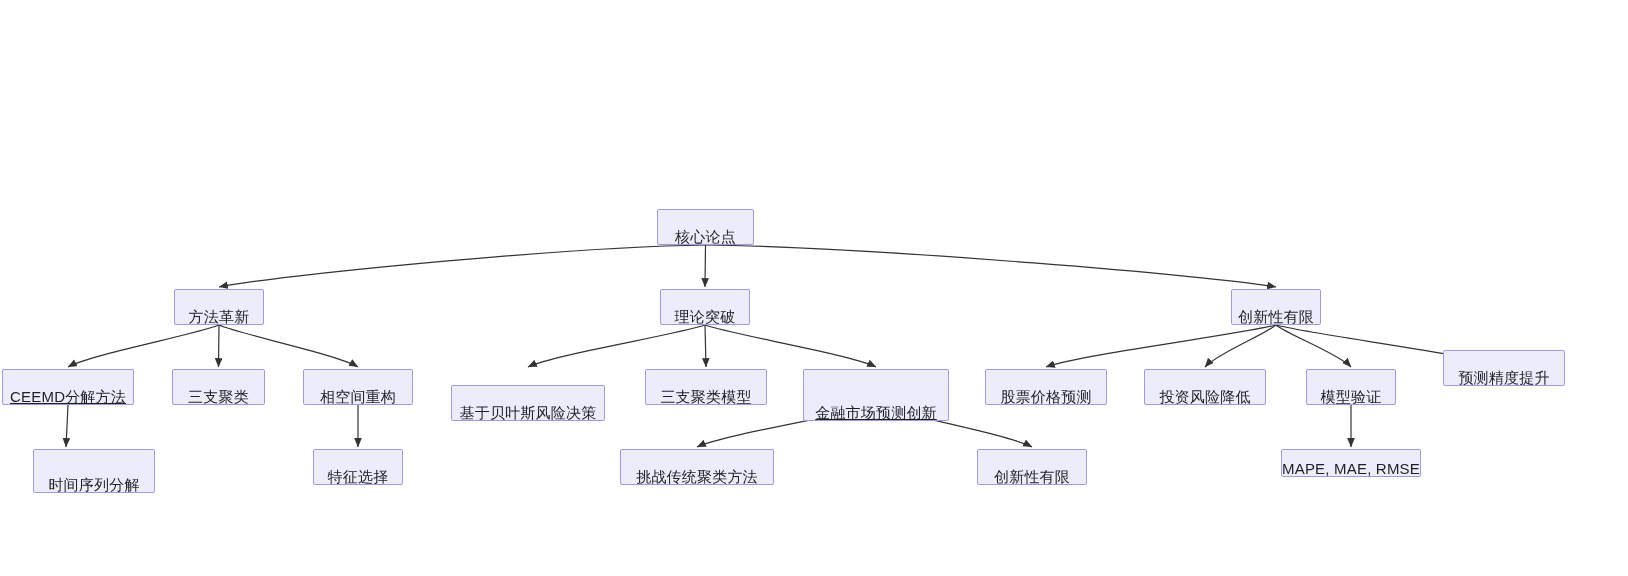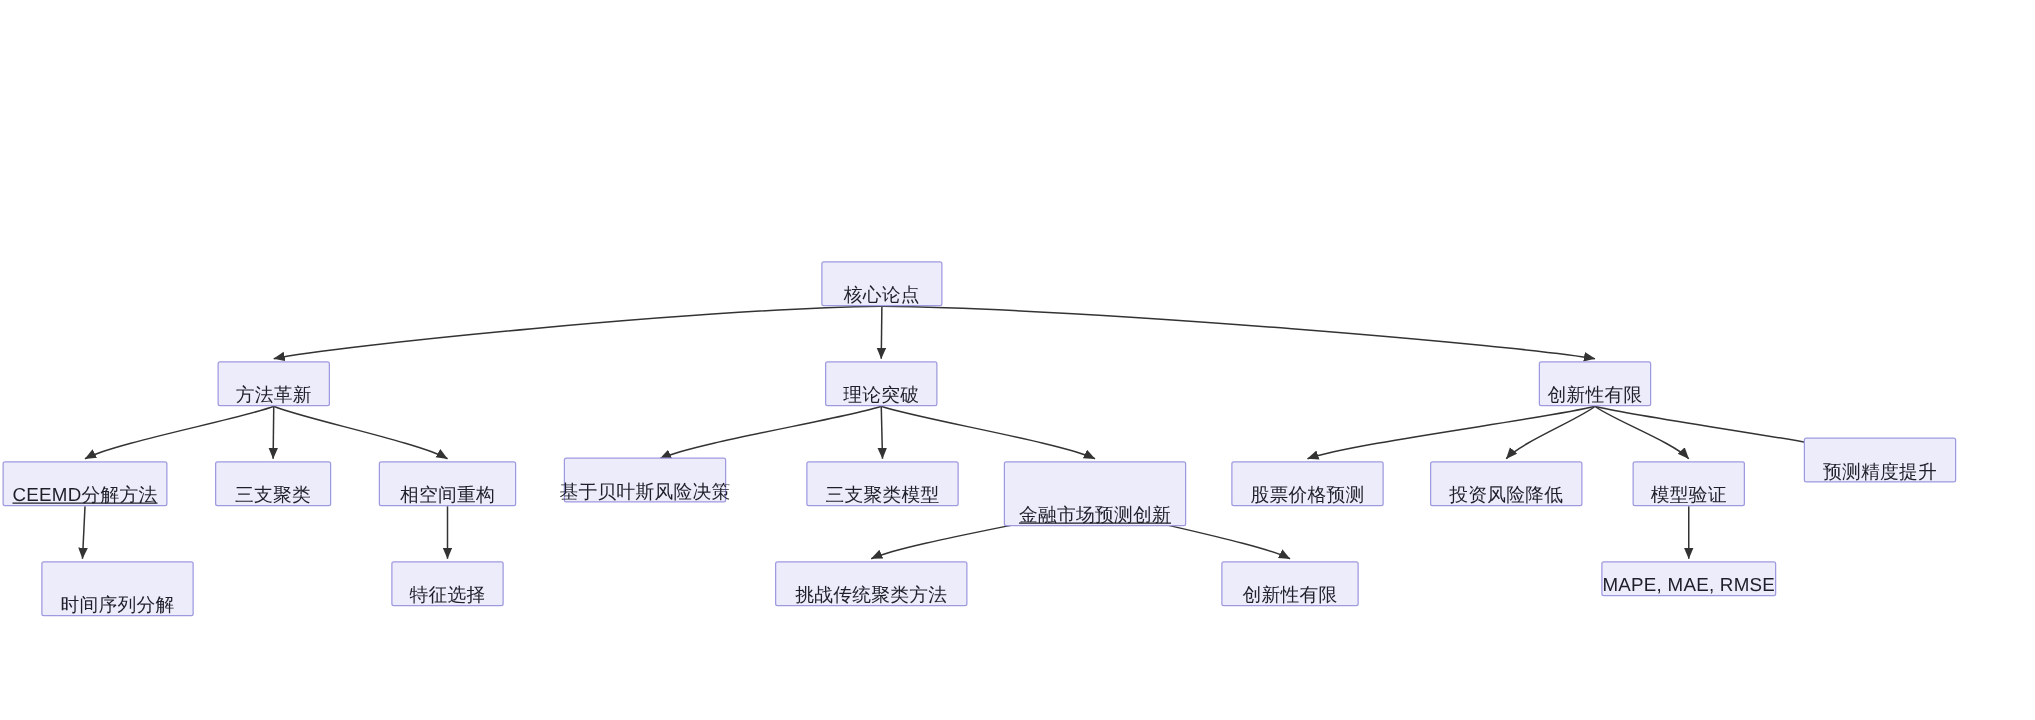--- a/index.html
+++ b/index.html
@@ -91,21 +91,21 @@
       </div>
       <div class="node" style="left: 2px; top: 369px; width: 132px; height: 36px; text-decoration: underline;">
         <span class="node-label">CEEMD分解方法</span>
       </div>
       <div class="node" style="left: 172px; top: 369px; width: 93px; height: 36px;">
         <span class="node-label">三支聚类</span>
       </div>
       <div class="node" style="left: 303px; top: 369px; width: 110px; height: 36px;">
         <span class="node-label">相空间重构</span>
       </div>
-      <div class="node" style="left: 451px; top: 366px; width: 130px; height: 36px;">
+      <div class="node" style="left: 451px; top: 385px; width: 154px; height: 36px;">
         <span class="node-label">基于贝叶斯风险决策</span>
       </div>
       <div class="node" style="left: 645px; top: 369px; width: 122px; height: 36px;">
         <span class="node-label">三支聚类模型</span>
       </div>
       <div class="node" style="left: 803px; top: 369px; width: 146px; height: 52px; text-decoration: underline;">
         <span class="node-label">金融市场预测创新</span>
       </div>
       <div class="node" style="left: 985px; top: 369px; width: 122px; height: 36px;">
         <span class="node-label">股票价格预测</span>

